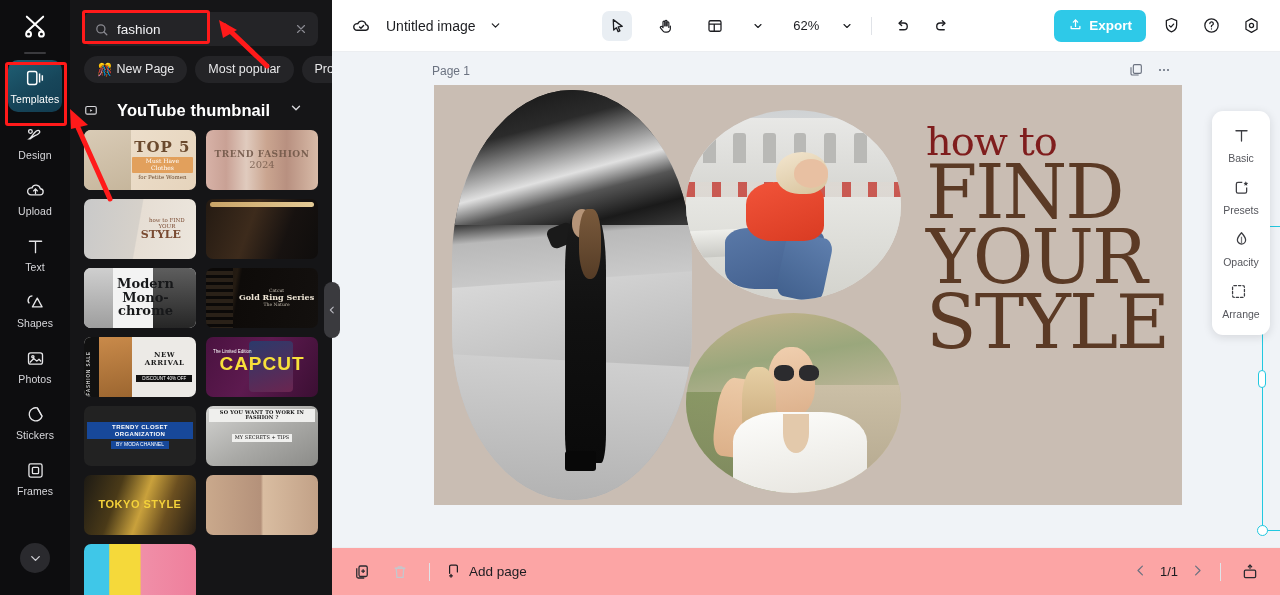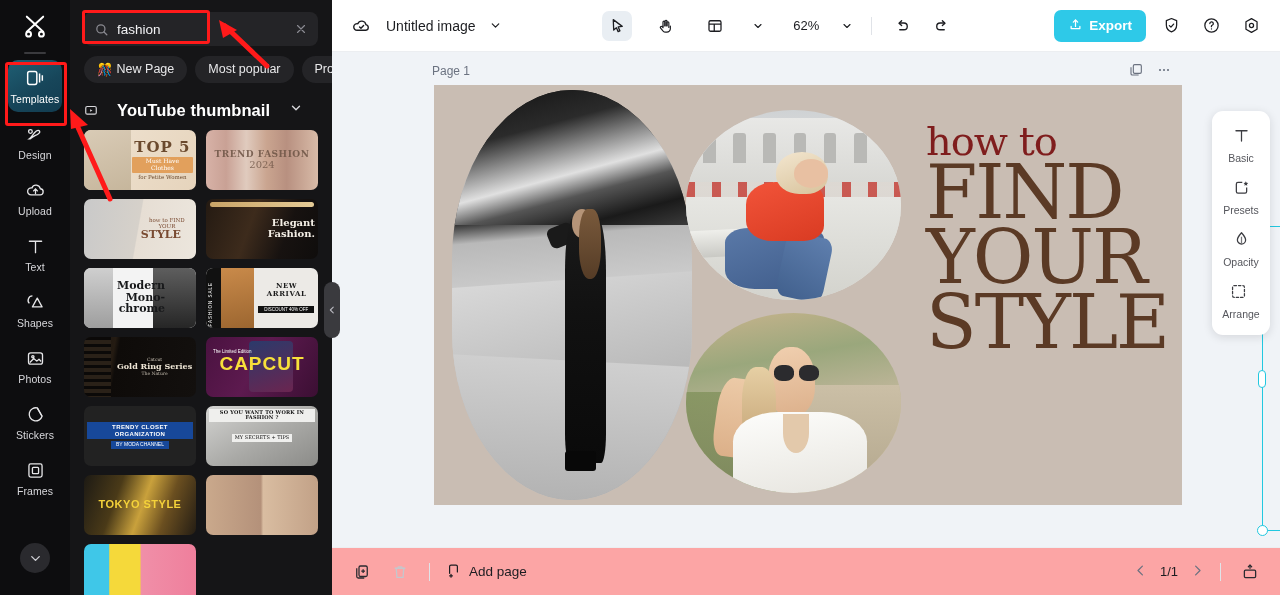--- a/index.html
+++ b/index.html
@@ -408,50 +408,47 @@
 
       <div class="tcard" style="background:linear-gradient(100deg,#c9c9c9 0%,#d6d1ca 48%,#e6ded4 49%,#ece6dd 100%);">
         <div class="tlabel" style="left:48%;align-items:flex-start;color:#7a4b32;font-family:'DejaVu Serif',serif;">
           <span style="font-size:5.5px;">how to FIND YOUR</span>
           <b style="font-size:11px;line-height:1;">STYLE</b>
         </div>
       </div>
 
       <div class="tcard" style="background:linear-gradient(110deg,#241a12 0%,#3d2b1c 40%,#171210 70%,#0f0d0c 100%);">
         <div style="position:absolute;left:4px;right:4px;top:3px;height:5px;background:linear-gradient(90deg,#c9a467,#e4cb96);border-radius:3px;"></div>
-        <div class="tlabel" style="left:44%;align-items:flex-end;text-align:right;color:#f4efe6;font-family:'DejaVu Serif',serif;">
-          <b style="font-size:10px;line-height:1.05;">Elegant Fashion.</b>
-        </div>
       </div>
 
       <div class="tcard" style="background:#f3f3f3;">
         <div style="position:absolute;left:0;top:0;width:26%;height:100%;background:linear-gradient(180deg,#cfcfcf,#9e9e9e);"></div>
         <div style="position:absolute;right:0;top:0;width:38%;height:100%;background:linear-gradient(180deg,#5e5e5e,#262626);"></div>
         <div class="tlabel" style="left:26%;right:38%;color:#17181a;font-family:'DejaVu Serif',serif;align-items:flex-start;padding-left:4px;">
-          <b style="font-size:11px;line-height:1.05;text-align:right;">Modern Mono-chrome</b>
+          <b style="font-size:13px;line-height:1.05;text-align:center;">Modern Mono-chrome</b>
+        </div>
+      </div>
+
+      <div class="tcard" style="background:linear-gradient(100deg,#17120d 0%,#241b12 26%,#0e0b09 30%,#13100e 100%);">
+        <div style="position:absolute;left:0;top:0;width:24%;height:100%;background:repeating-linear-gradient(180deg,#0b0908 0 3px,#2a2118 3px 7px);"></div>
+        <div class="tlabel" style="left:26%;color:#efe6d6;font-family:'DejaVu Serif',serif;">
+          <span style="font-size:4.5px;opacity:.8;">Catcut</span>
+          <b style="font-size:8px;">Gold Ring Series</b>
+          <span style="font-size:4.5px;opacity:.75;">The Nature</span>
         </div>
       </div>
 
       <div class="tcard" style="background:#eceae6;">
         <div style="position:absolute;left:0;top:0;width:13%;height:100%;background:#111;"></div>
         <div style="position:absolute;left:13%;top:0;width:30%;height:100%;background:linear-gradient(170deg,#c98a4a,#9c6630);"></div>
         <div class="tlabel" style="left:44%;color:#1a1a1a;align-items:flex-start;">
           <b style="font-size:7px;letter-spacing:.6px;font-family:'DejaVu Serif',serif;">NEW ARRIVAL</b>
           <span style="font-size:4.5px;margin-top:8px;background:#111;color:#fff;padding:1px 6px;">DISCOUNT 40% OFF</span>
         </div>
         <div style="position:absolute;left:2px;top:14px;writing-mode:vertical-rl;transform:rotate(180deg);color:#fff;font-size:4.5px;letter-spacing:1px;">FASHION SALE</div>
-      </div>
-
-      <div class="tcard" style="background:linear-gradient(100deg,#17120d 0%,#241b12 26%,#0e0b09 30%,#13100e 100%);">
-        <div style="position:absolute;left:0;top:0;width:24%;height:100%;background:repeating-linear-gradient(180deg,#0b0908 0 3px,#2a2118 3px 7px);"></div>
-        <div class="tlabel" style="left:26%;color:#efe6d6;font-family:'DejaVu Serif',serif;">
-          <span style="font-size:4.5px;opacity:.8;">Catcut</span>
-          <b style="font-size:8px;">Gold Ring Series</b>
-          <span style="font-size:4.5px;opacity:.75;">The Nature</span>
-        </div>
       </div>
 
       <div class="tcard" style="background:linear-gradient(120deg,#4a1240 0%,#5d1a4f 45%,#3b0f33 100%);">
         <div style="position:absolute;left:38%;top:8%;width:40%;height:84%;background:linear-gradient(160deg,#2b3a6b,#6b2550);border-radius:4px;"></div>
         <div class="tlabel" style="color:#f7e03a;font-weight:bold;justify-content:flex-start;padding-top:12px;">
           <span style="font-size:4.5px;color:#fff;font-weight:normal;align-self:flex-start;margin-left:4px;">The Limited Edition</span>
           <b style="font-size:19px;letter-spacing:1px;line-height:1;">CAPCUT</b>
         </div>
       </div>
 

